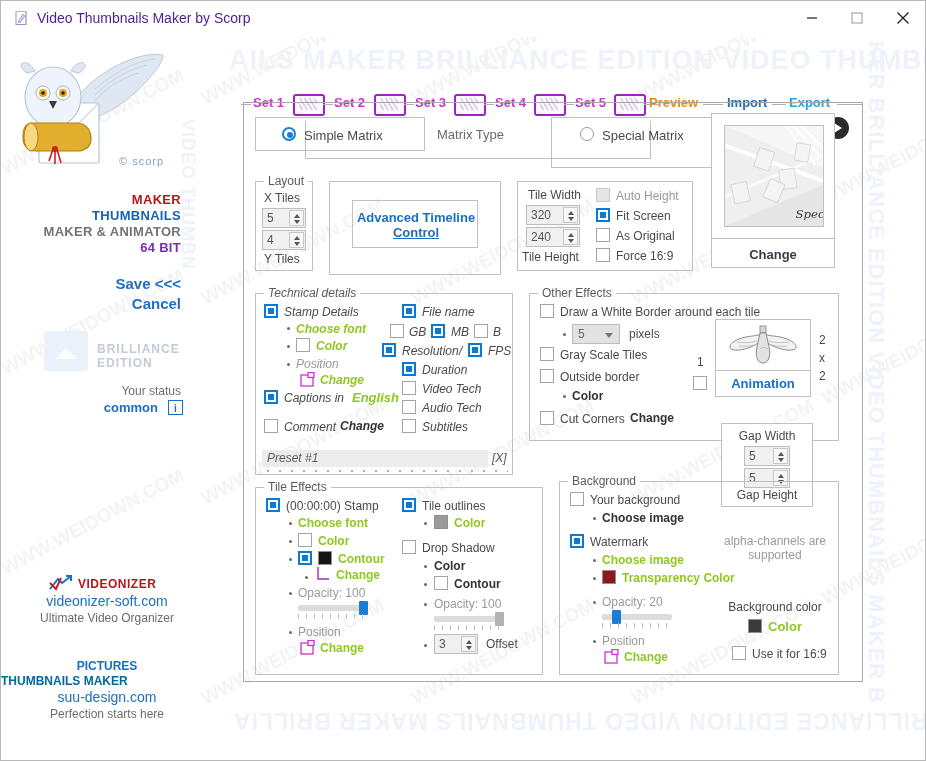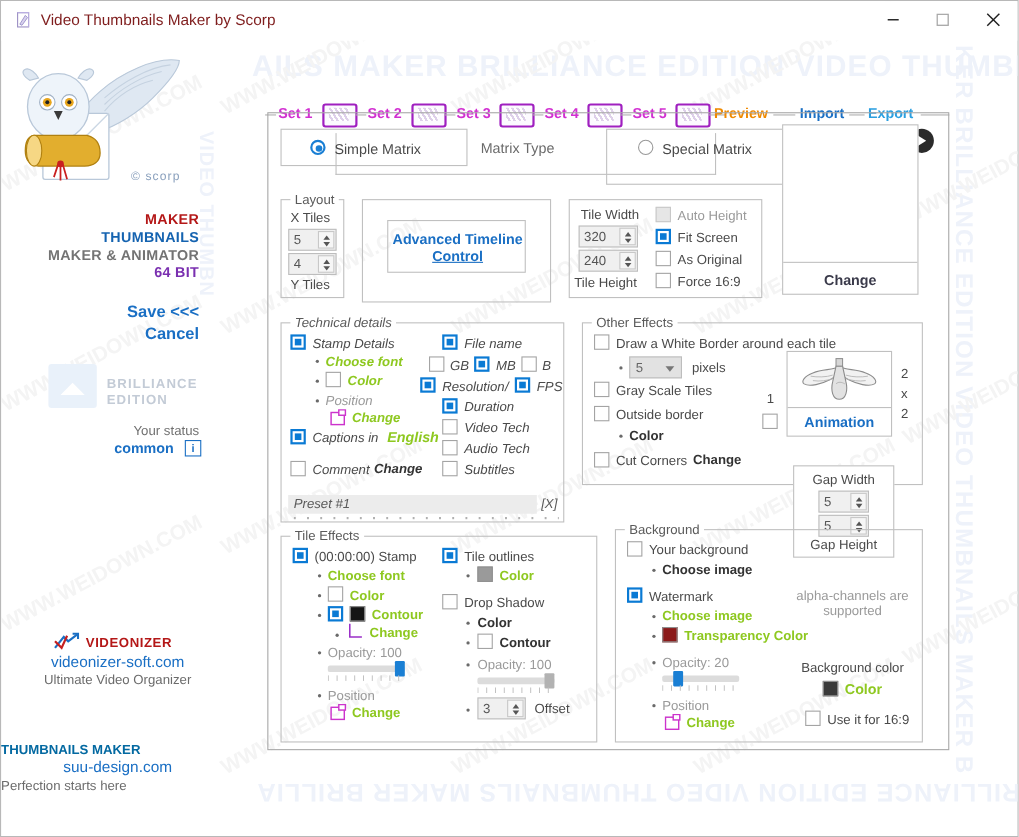--- a/index.html
+++ b/index.html
@@ -18,21 +18,21 @@
   .wm{position:absolute;color:#eef2fa;font-weight:bold;pointer-events:none;white-space:nowrap;font-family:"Liberation Sans",sans-serif;z-index:0;}
   .wm-top{left:228px;top:44px;font-size:27px;letter-spacing:1px;}
   .wm-bot{left:232px;top:706px;font-size:23px;letter-spacing:1px;transform:rotate(180deg);transform-origin:center;}
   .wm-right{left:862px;top:40px;font-size:22px;letter-spacing:1px;writing-mode:vertical-rl;height:680px;}
   .wm-left{left:176px;top:118px;font-size:18px;letter-spacing:1px;writing-mode:vertical-rl;height:290px;}
   .wm-diag{position:absolute;color:#f4f4f4;font-size:19px;font-weight:bold;transform:rotate(-28deg);pointer-events:none;white-space:nowrap;z-index:0;font-family:"Liberation Sans",sans-serif;}
 
   
   #titlebar{position:absolute;left:0;top:0;width:924px;height:36px;background:#fff;z-index:6;}
   #title-ico{position:absolute;left:12px;top:9px;width:17px;height:17px;}
-  #title-text{position:absolute;left:36px;top:9px;font-size:14px;color:#7f1d1d;font-family:"Liberation Sans",sans-serif;}
+  #title-text{position:absolute;left:36px;top:9px;font-size:14px;color:#4c1d95;font-family:"Liberation Sans",sans-serif;}
   .wbtn{position:absolute;top:0;width:46px;height:34px;cursor:default;}
   .wbtn svg{position:absolute;left:50%;top:50%;transform:translate(-50%,-50%);}
   #btn-min{left:788px;}
   #btn-max{left:833px;}
   #btn-close{left:879px;}
 
   
   #sidebar{position:absolute;left:0;top:36px;width:232px;height:723px;z-index:3;}
   #owl{position:absolute;left:12px;top:8px;width:160px;height:130px;}
   #scorp{position:absolute;left:118px;top:118px;font-size:11px;color:#8aa0bd;letter-spacing:1px;}
@@ -50,21 +50,21 @@
   #status-lbl{position:absolute;right:52px;top:347px;font-size:12px;color:#707070;}
   #status-val{position:absolute;right:75px;top:363px;font-size:13px;font-weight:bold;color:#1a6fc4;}
   #status-i{position:absolute;right:50px;top:363px;width:15px;height:15px;border:1px solid #1a6fc4;color:#1a6fc4;font-size:10px;font-weight:bold;text-align:center;line-height:15px;box-sizing:border-box;cursor:pointer;}
   #vz-ico{position:absolute;left:47px;top:538px;width:24px;height:18px;}
   #vz-name{position:absolute;left:77px;top:540px;font-size:12px;font-weight:bold;color:#b41717;letter-spacing:0.5px;}
   #vz-site{position:absolute;left:0;top:556px;width:212px;text-align:center;font-size:14px;color:#1a6fc4;cursor:pointer;}
   #vz-sub{position:absolute;left:0;top:574px;width:212px;text-align:center;font-size:12px;color:#6c6c6c;}
   #pt1{position:absolute;left:0;top:622px;width:212px;text-align:center;font-size:12px;font-weight:bold;color:#1a6fc4;}
   #pt2{position:absolute;left:0;top:637px;width:212px;text-align:left;font-size:12px;font-weight:bold;color:#0369a1;}
   #pt3{position:absolute;left:0;top:652px;width:212px;text-align:center;font-size:14px;color:#1a6fc4;cursor:pointer;}
-  #pt4{position:absolute;left:0;top:670px;width:212px;font-size:12px;color:#6c6c6c;}
+  #pt4{position:absolute;left:0;top:670px;width:212px;text-align:center;font-size:12px;color:#6c6c6c;}
 
   
   #main{position:absolute;left:240px;top:92px;width:628px;height:592px;z-index:2;}
 
   
   #tabs{position:absolute;left:0;top:0;width:628px;height:26px;}
   .settab{position:absolute;top:2px;font-size:13px;font-weight:bold;color:#d22fd2;cursor:pointer;}
   .setico{position:absolute;top:1px;width:28px;height:18px;border:2px solid #a020c0;border-radius:3px;background:#fcfaff;cursor:pointer;}
   .setico:after{content:"";position:absolute;left:4px;top:2px;width:18px;height:12px;
     background:repeating-linear-gradient(58deg,#ffffff 0px,#ffffff 2px,#ded0ea 2px,#ded0ea 4px);}
@@ -231,20 +231,21 @@
     <div id="status-val">common</div>
     <div id="status-i">i</div>
     <svg id="vz-ico" viewBox="0 0 24 18">
       <path d="M2 14 L10 4 L14 8 L22 2" stroke="#1a6fc4" stroke-width="2" fill="none"></path>
       <path d="M2 8 L8 14 L13 3" stroke="#c42020" stroke-width="2" fill="none"></path>
       <path d="M18 1 L23 1 L23 6" stroke="#1a6fc4" stroke-width="2" fill="none"></path>
     </svg>
     <div id="vz-name">VIDEONIZER</div>
     <div id="vz-site">videonizer-soft.com</div>
     <div id="vz-sub">Ultimate Video Organizer</div>
+    <div id="pt1">PICTURES</div>
     <div id="pt2">THUMBNAILS MAKER</div>
     <div id="pt3">suu-design.com</div>
     <div id="pt4">Perfection starts here</div>
   </div>
 
   <div id="main">
 
     <div id="tabs">
       <div class="dash" style="left:0px;width:10px;"></div>
       <div class="settab" style="left:12px;">Set 1</div>
@@ -395,20 +396,38 @@
       <div class="cb" style="left:10px;top:75px;"></div>
       <div class="lbl" style="left:30px;top:76px;">Outside border</div>
       <div class="bullet" style="left:33px;top:101px;"></div>
       <div class="lnk-dark" style="left:42px;top:95px;">Color</div>
       <div class="cb" style="left:10px;top:117px;"></div>
       <div class="lbl" style="left:30px;top:118px;">Cut Corners</div>
       <div class="lnk-dark" style="left:100px;top:117px;">Change</div>
     </div>
 
     <div id="prevbox">
+      <div id="previmg">
+        <svg viewBox="0 0 100 102" width="98" height="100">
+          <rect width="100" height="102" fill="#efefef"></rect>
+          <path d="M0 0 L100 42 L100 0 Z" fill="#f7f7f7"></path>
+          <path d="M0 102 L100 60 L100 102 Z" fill="#e6e6e6"></path>
+          <path d="M0 20 L100 56" stroke="#ffffff" stroke-width="4" fill="none"></path>
+          <path d="M0 72 L100 30" stroke="#fafafa" stroke-width="3" fill="none"></path>
+          <path d="M70 0 L96 30 M78 0 L100 22 M62 0 L92 40" stroke="#ffffff" stroke-width="2" fill="none"></path>
+          <g fill="#f4f4f4" stroke="#d2d2d2" stroke-width="0.8">
+            <rect x="8" y="58" width="16" height="20" transform="rotate(-12 16 68)"></rect>
+            <rect x="32" y="24" width="16" height="20" transform="rotate(18 40 34)"></rect>
+            <rect x="56" y="44" width="16" height="20" transform="rotate(-8 64 54)"></rect>
+            <rect x="42" y="56" width="16" height="20" transform="rotate(24 50 66)"></rect>
+            <rect x="72" y="18" width="14" height="18" transform="rotate(10 79 27)"></rect>
+          </g>
+          <text x="72" y="94" font-family="DejaVu Serif, serif" font-size="12" font-style="italic" fill="#3a3a3a">Spec</text>
+        </svg>
+      </div>
       <div id="prevsep"></div>
       <div id="prevchange">Change</div>
     </div>
 
     <div class="lbl" style="left:456px;top:262px;">1</div>
     <div class="lbl" style="left:578px;top:240px;">2</div>
     <div class="lbl" style="left:578px;top:258px;">x</div>
     <div class="lbl" style="left:578px;top:276px;">2</div>
     <div class="cb" style="left:452px;top:283px;"></div>
     <div id="animbox">

